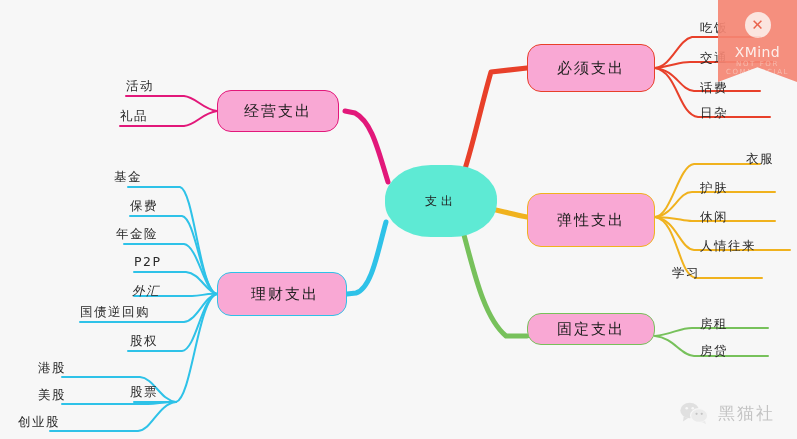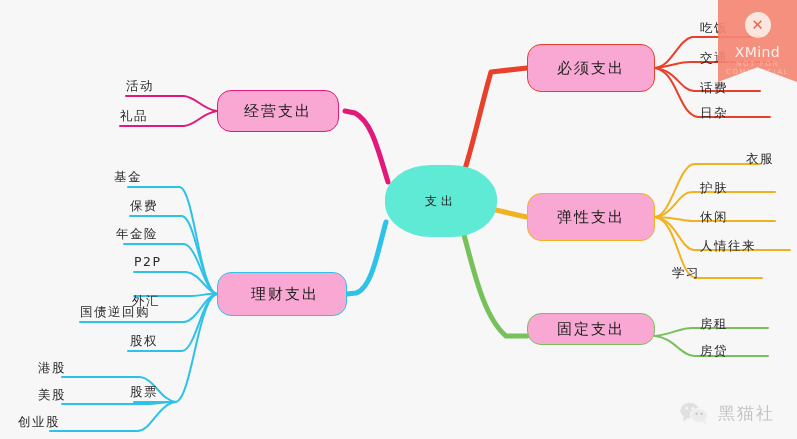--- a/index.html
+++ b/index.html
@@ -134,21 +134,21 @@
   </svg>
 
   <div class="node center" style="left:385px;top:165px;width:112px;height:72px;">
     <span>支出</span>
   </div>
 
   <div class="node b-red" style="left:527px;top:44px;width:128px;height:48px;">
     <span>必须支出</span>
   </div>
 
-  <div class="node b-yellow" style="left:527px;top:193px;width:128px;height:48px;">
+  <div class="node b-yellow" style="left:527px;top:193px;width:128px;height:54px;">
     <span>弹性支出</span>
   </div>
 
   <div class="node b-green" style="left:527px;top:313px;width:128px;height:32px;">
     <span>固定支出</span>
   </div>
 
   <div class="node b-pink" style="left:217px;top:90px;width:122px;height:42px;">
     <span>经营支出</span>
   </div>
@@ -171,21 +171,21 @@
   <div class="leaf r" style="left:700px;top:318px;">房租</div>
   <div class="leaf r" style="left:700px;top:345px;">房贷</div>
 
   <div class="leaf l" style="left:126px;top:80px;">活动</div>
   <div class="leaf l" style="left:120px;top:110px;">礼品</div>
 
   <div class="leaf l" style="left:114px;top:171px;">基金</div>
   <div class="leaf l" style="left:130px;top:200px;">保费</div>
   <div class="leaf l" style="left:116px;top:228px;">年金险</div>
   <div class="leaf l" style="left:134px;top:256px;">P2P</div>
-  <div class="leaf l" style="left:132px;top:295px;">外汇</div>
+  <div class="leaf l" style="left:132px;top:285px;font-style:italic;">外汇</div>
   <div class="leaf l" style="left:80px;top:306px;">国债逆回购</div>
   <div class="leaf l" style="left:130px;top:335px;">股权</div>
   <div class="leaf l" style="left:130px;top:386px;">股票</div>
 
   <div class="leaf l" style="left:38px;top:362px;">港股</div>
   <div class="leaf l" style="left:38px;top:389px;">美股</div>
   <div class="leaf l" style="left:18px;top:416px;">创业股</div>
 
   <div class="ribbon">
     <div class="xlogo">

